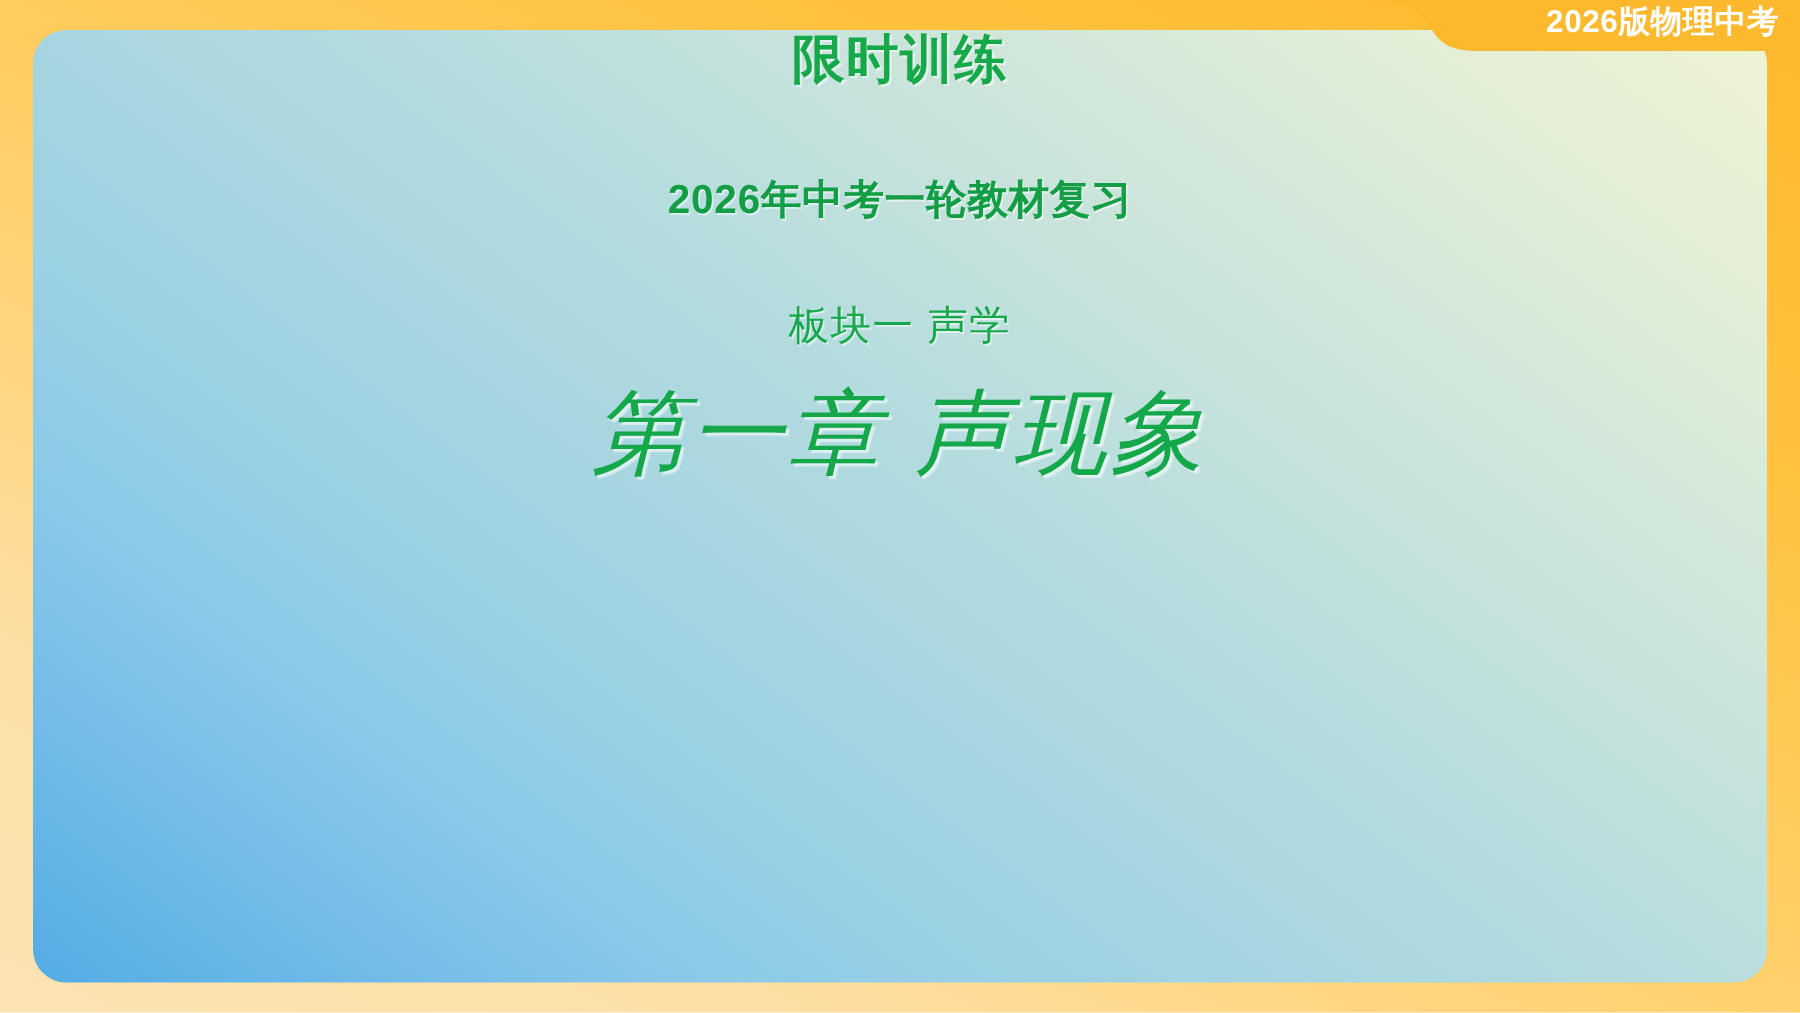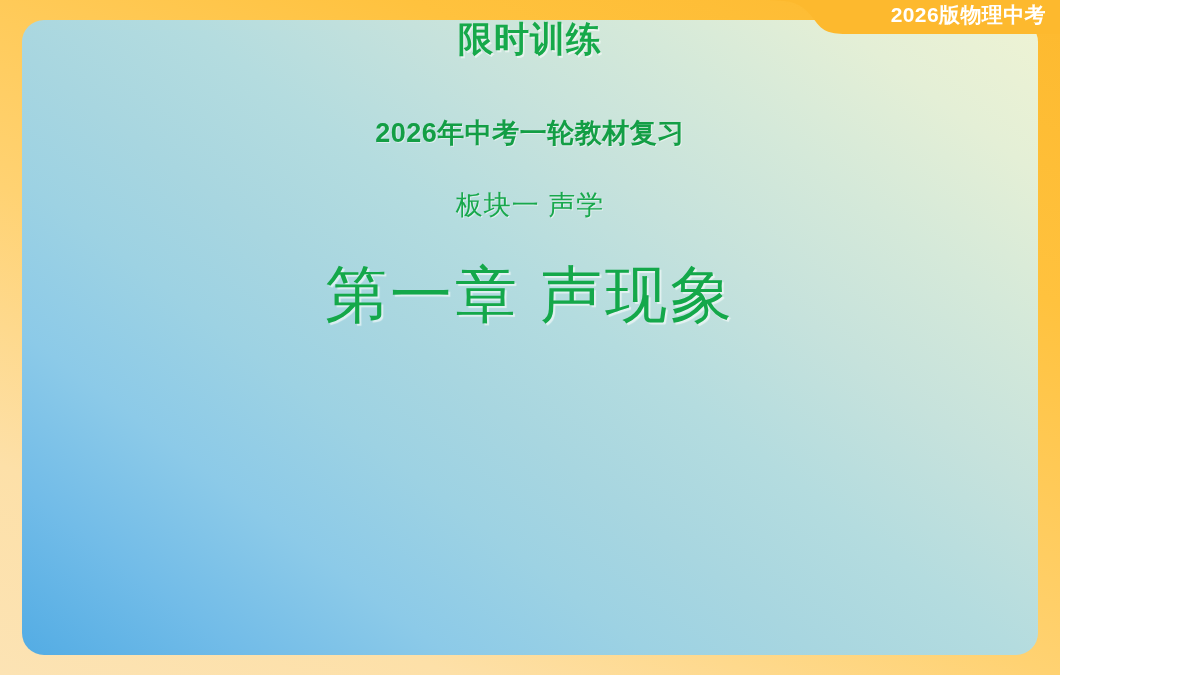--- a/index.html
+++ b/index.html
@@ -11,21 +11,21 @@
   body {
     width: 1200px;
     height: 675px;
     overflow: hidden;
     font-family: "Liberation Sans", "DejaVu Sans", sans-serif;
   }
 
   
   .slide {
     position: relative;
-    width: 1060px;
+    width: 1200px;
     height: 675px;
     overflow: hidden;
     
     background:
       linear-gradient(205deg,
         #FDB92E 0%,
         #FFC23E 26%,
         #FFD272 58%,
         #FDE0A8 82%,
         #FCE3B4 100%);
@@ -105,34 +105,35 @@
     text-shadow: 1.5px 1.5px 0 rgba(255,255,255,0.55);
   }
   .line-subject {
     margin-top: 52px;
     font-size: 27px;
     letter-spacing: 0.5px;
     color: #139E45;
     text-shadow: 1px 1px 0 rgba(255,255,255,0.5);
   }
   .line-module {
-    margin-top: 36px;
+    margin-top: 48px;
     font-size: 27px;
     font-weight: normal;
     letter-spacing: 1px;
     color: #18A84C;
     text-shadow: 1px 1px 0 rgba(255,255,255,0.5);
   }
   .line-title {
-    margin-top: 30px;
+    margin-top: 12px;
     font-size: 62px;
     font-weight: normal;
     letter-spacing: 3px;
     color: #14A84A;
     text-shadow: 2px 2px 1px rgba(255,255,255,0.6);
+    font-style: italic;
   }
 </style>
 </head>
 <body>
 
 <div class="slide">
 
   <div class="panel"></div>
 
   <div class="corner-tab">

